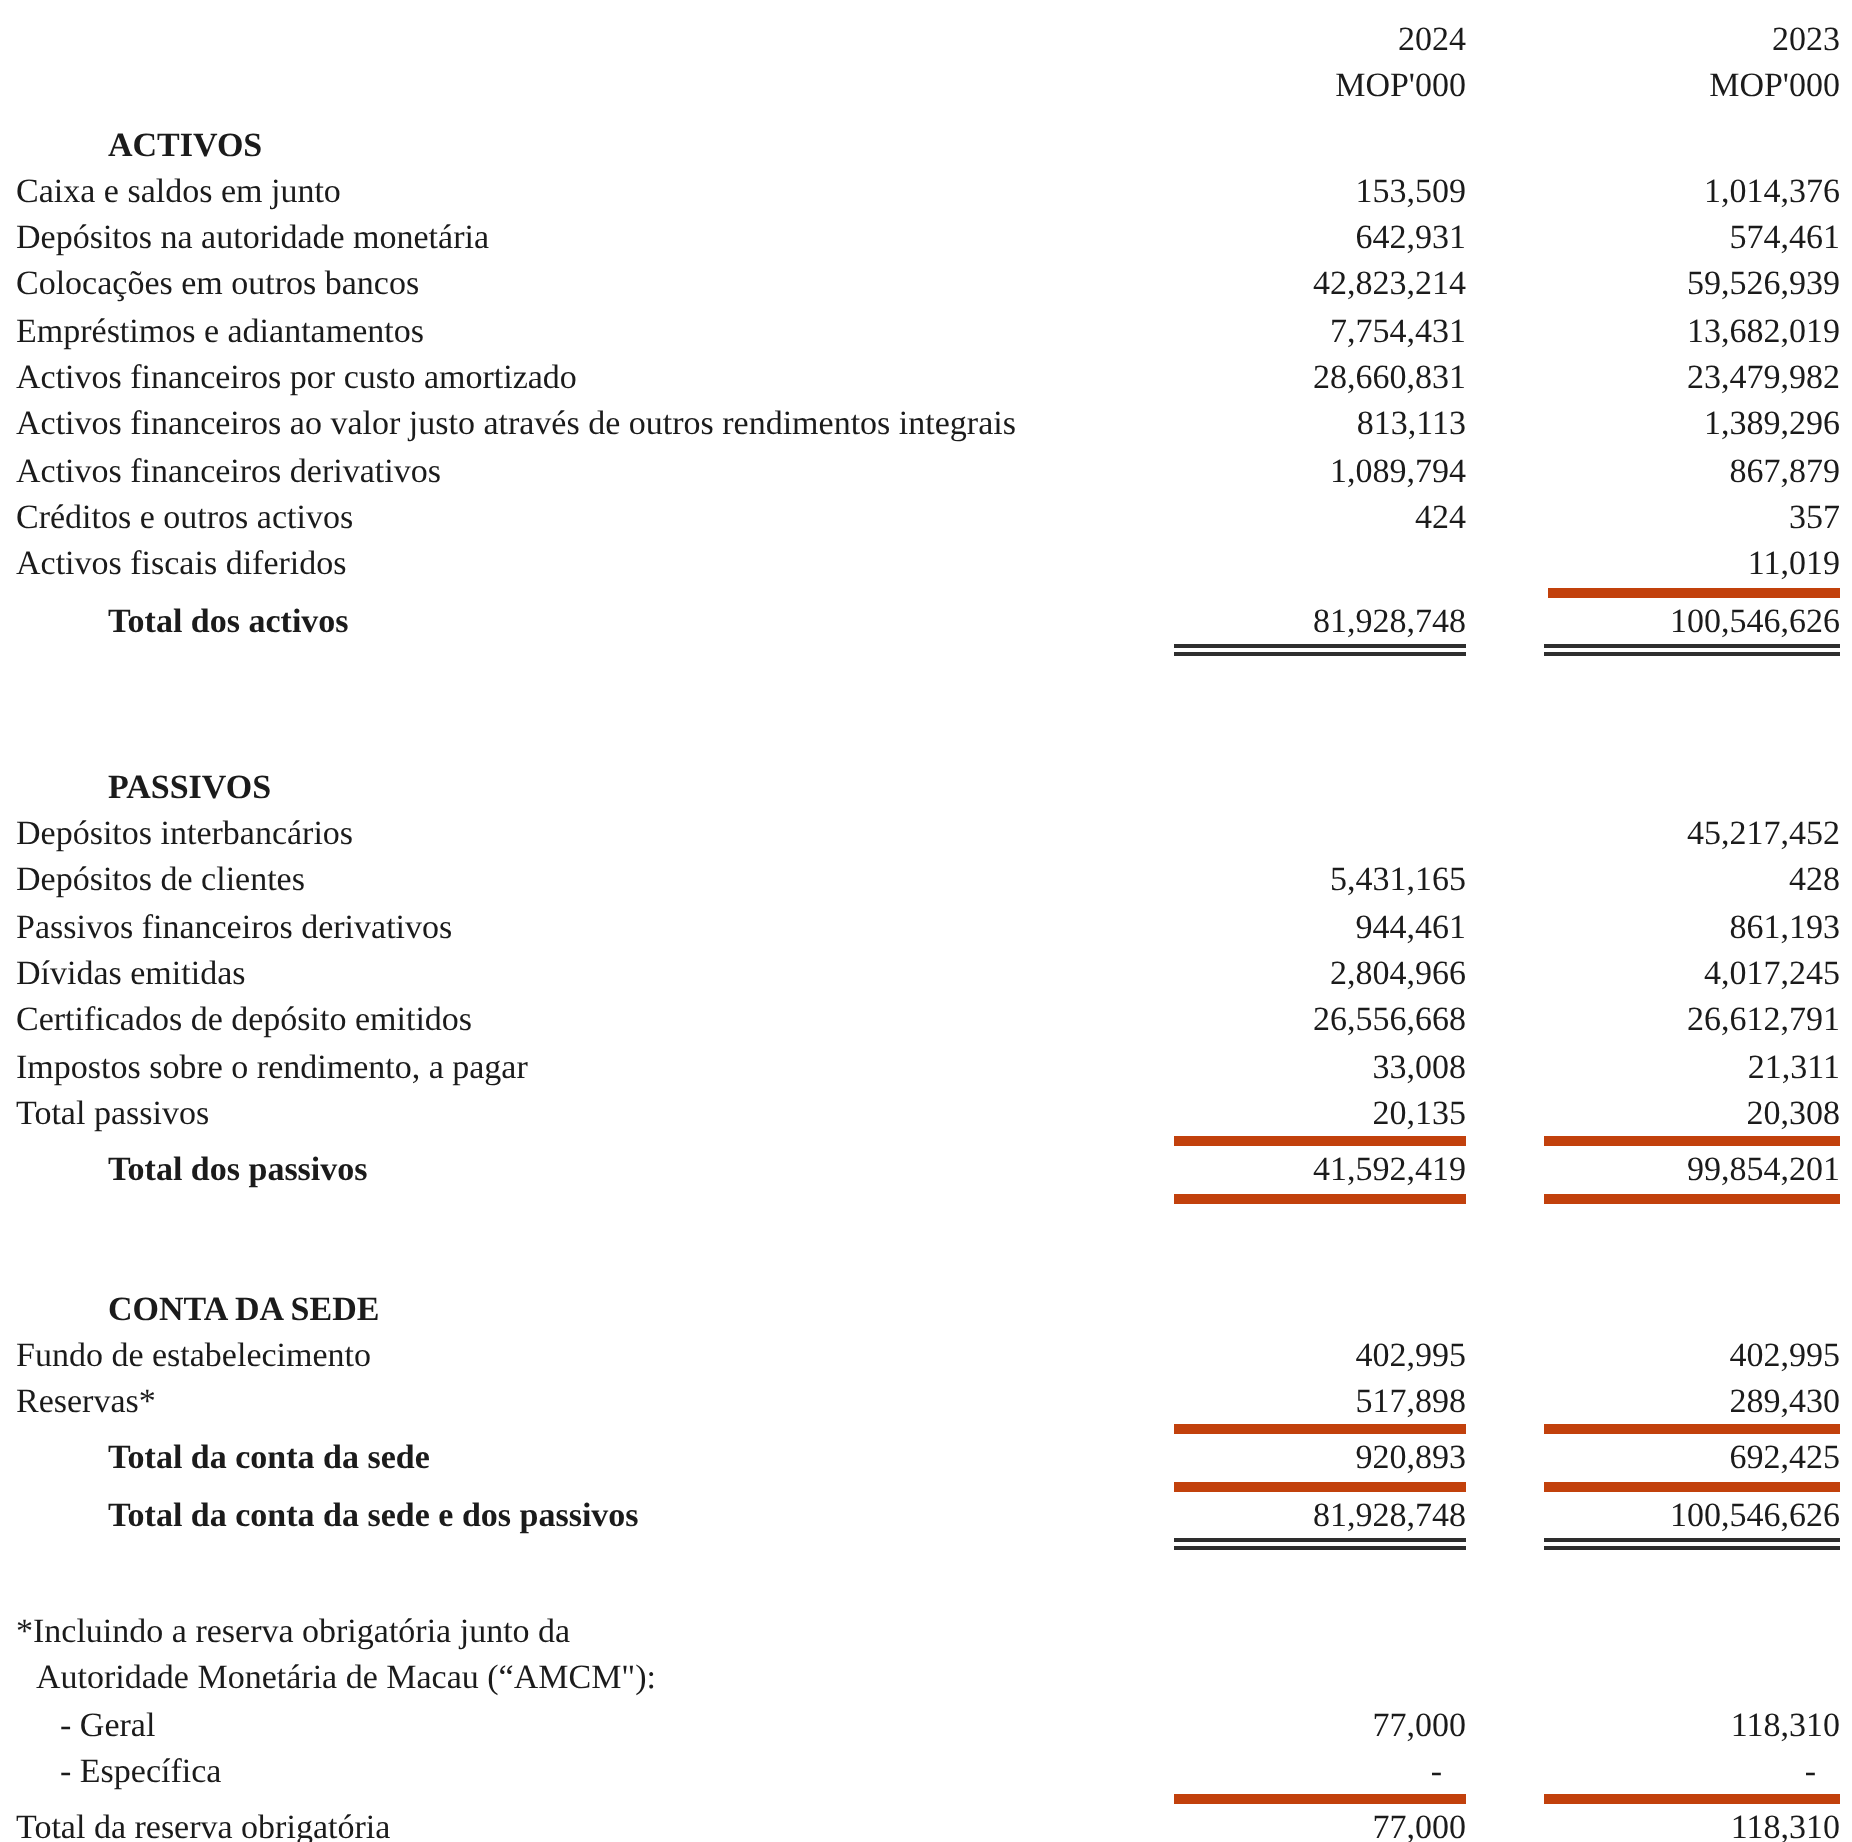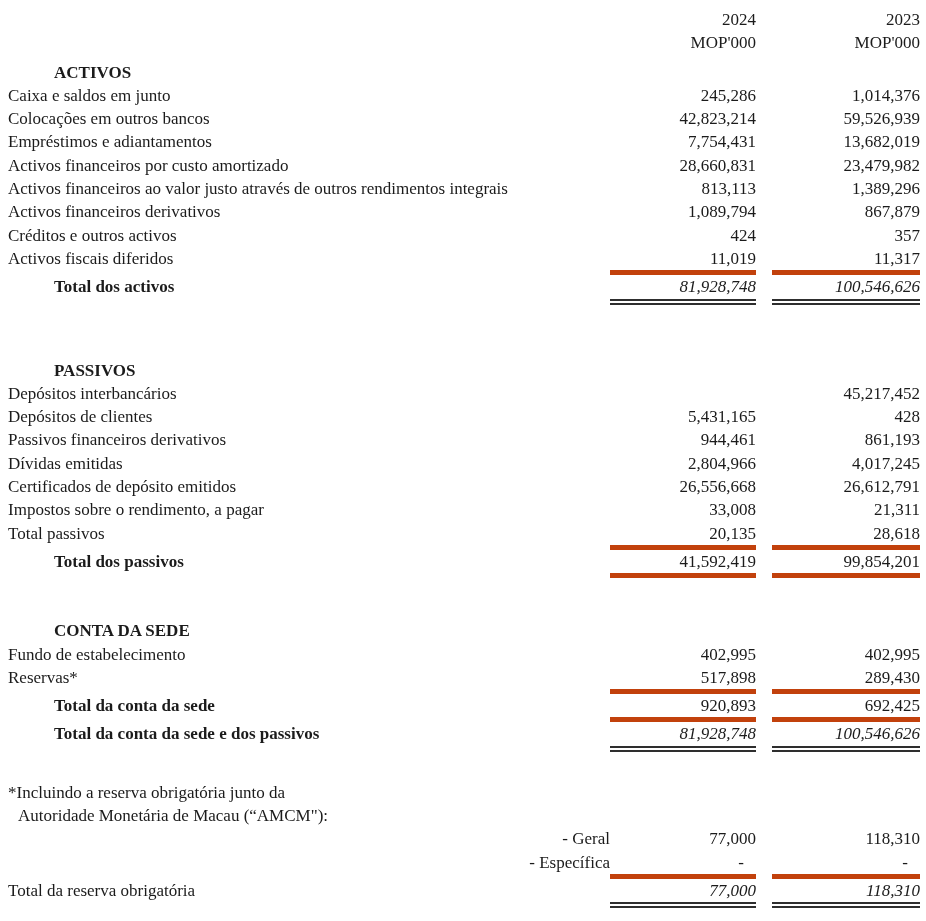--- a/index.html
+++ b/index.html
@@ -19,42 +19,43 @@
     box-sizing: border-box;
     width: 926px;
     height: 921px;
     padding: 8px 6px 0 8px;
   }
   .row {
     display: flex;
     align-items: baseline;
     line-height: 23.3px;
     min-height: 23.3px;
+    gap: 23px;
   }
   .lbl { flex: 1; white-space: nowrap; overflow: hidden; }
   .num {
     width: 146px;
     text-align: right;
     white-space: nowrap;
   }
   .num + .num {
     width: 148px;
     margin-left: 16px;
   }
   .bold { font-weight: bold; margin-left: 46px; }
   
   .u .num { border-bottom: 5px solid #c2410c; }
   
-  .uu .num { border-bottom: 6px double #2e2e2e; font-style: italic; }
+  .uu .num { border-bottom: 6px double #2e2e2e; }
   .sec-passivos { margin-top: 54px; }
   .sec-conta { margin-top: 41px; }
   .sec-foot { margin-top: 29px; }
   .sec-activos { margin-top: 6px; }
   .indent-1 { padding-left: 10px; }
-  .indent-2 { padding-left: 22px; text-align: right; }
+  .indent-2 { padding-left: 22px; }
   .dash { padding-right: 12px; box-sizing: border-box; }
 </style>
 </head>
 <body>
 
 <div class="page">
 
   <div class="row">
     <div class="lbl"></div>
     <div class="num">2024</div>
@@ -64,22 +65,27 @@
     <div class="lbl"></div>
     <div class="num">MOP'000</div>
     <div class="num">MOP'000</div>
   </div>
 
   <div class="row sec-activos">
     <div class="lbl bold">ACTIVOS</div>
   </div>
   <div class="row">
     <div class="lbl">Caixa e saldos em junto</div>
-    <div class="num">245,286</div>
+    <div class="num">153,509</div>
     <div class="num">1,014,376</div>
+  </div>
+  <div class="row">
+    <div class="lbl">Depósitos na autoridade monetária</div>
+    <div class="num">642,931</div>
+    <div class="num">574,461</div>
   </div>
   <div class="row">
     <div class="lbl">Colocações em outros bancos</div>
     <div class="num">42,823,214</div>
     <div class="num">59,526,939</div>
   </div>
   <div class="row">
     <div class="lbl">Empréstimos e adiantamentos</div>
     <div class="num">7,754,431</div>
     <div class="num">13,682,019</div>
@@ -100,21 +106,20 @@
     <div class="num">867,879</div>
   </div>
   <div class="row">
     <div class="lbl">Créditos e outros activos</div>
     <div class="num">424</div>
     <div class="num">357</div>
   </div>
   <div class="row u">
     <div class="lbl">Activos fiscais diferidos</div>
     <div class="num">11,019</div>
-    <div class="num">11,317</div>
   </div>
   <div class="row uu">
     <div class="lbl bold">Total dos activos</div>
     <div class="num">81,928,748</div>
     <div class="num">100,546,626</div>
   </div>
 
   <div class="row sec-passivos">
     <div class="lbl bold">PASSIVOS</div>
   </div>
@@ -143,21 +148,21 @@
     <div class="num">26,612,791</div>
   </div>
   <div class="row">
     <div class="lbl">Impostos sobre o rendimento, a pagar</div>
     <div class="num">33,008</div>
     <div class="num">21,311</div>
   </div>
   <div class="row u">
     <div class="lbl">Total passivos</div>
     <div class="num">20,135</div>
-    <div class="num">28,618</div>
+    <div class="num">20,308</div>
   </div>
   <div class="row u">
     <div class="lbl bold">Total dos passivos</div>
     <div class="num">41,592,419</div>
     <div class="num">99,854,201</div>
   </div>
 
   <div class="row sec-conta">
     <div class="lbl bold">CONTA DA SEDE</div>
   </div>

